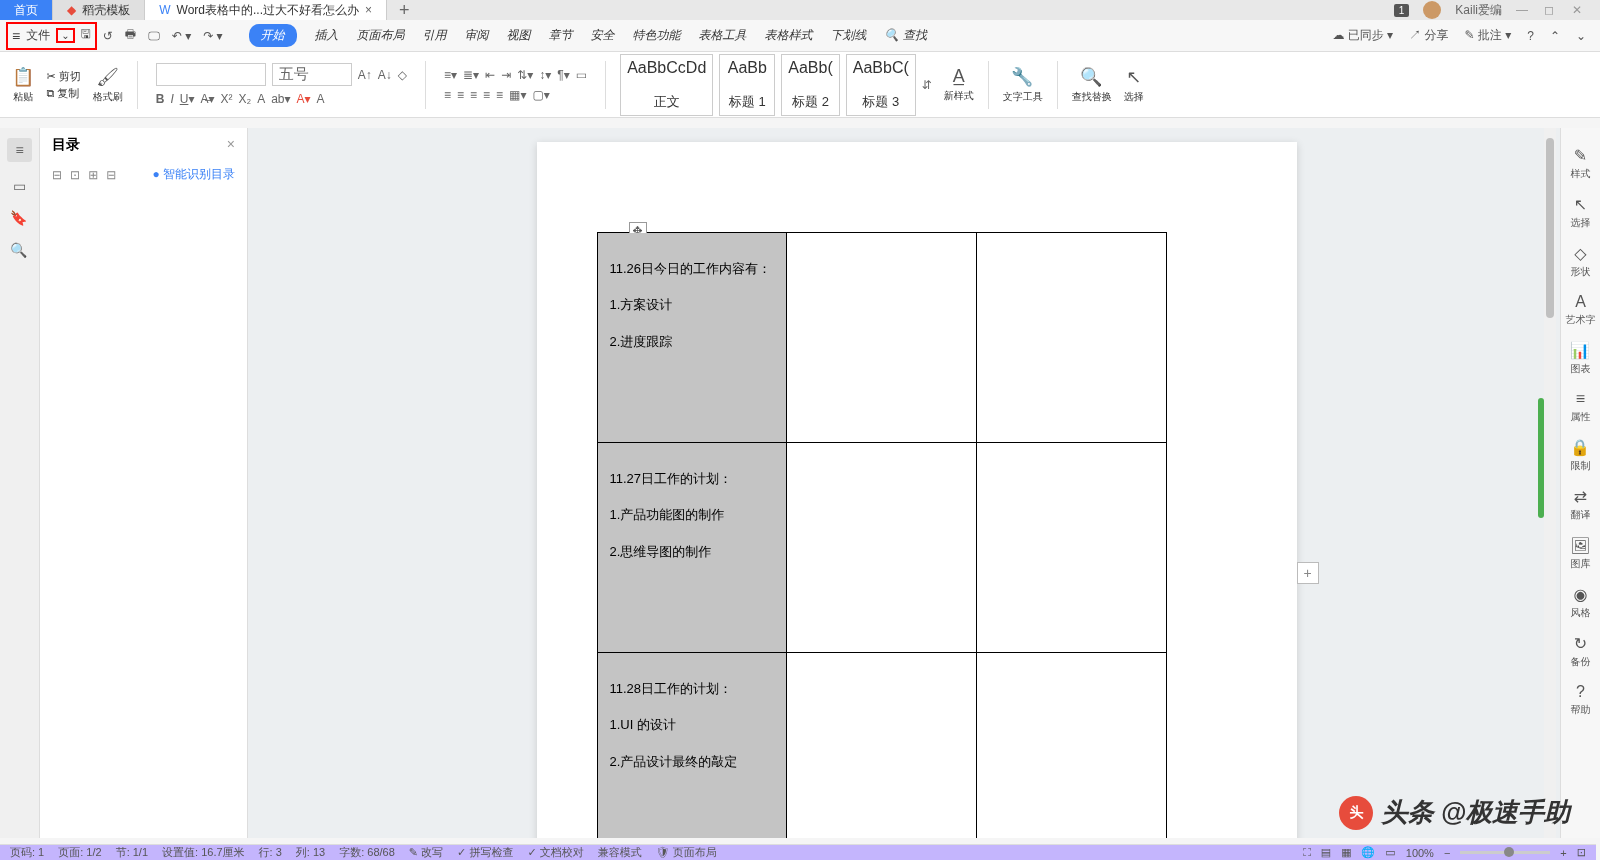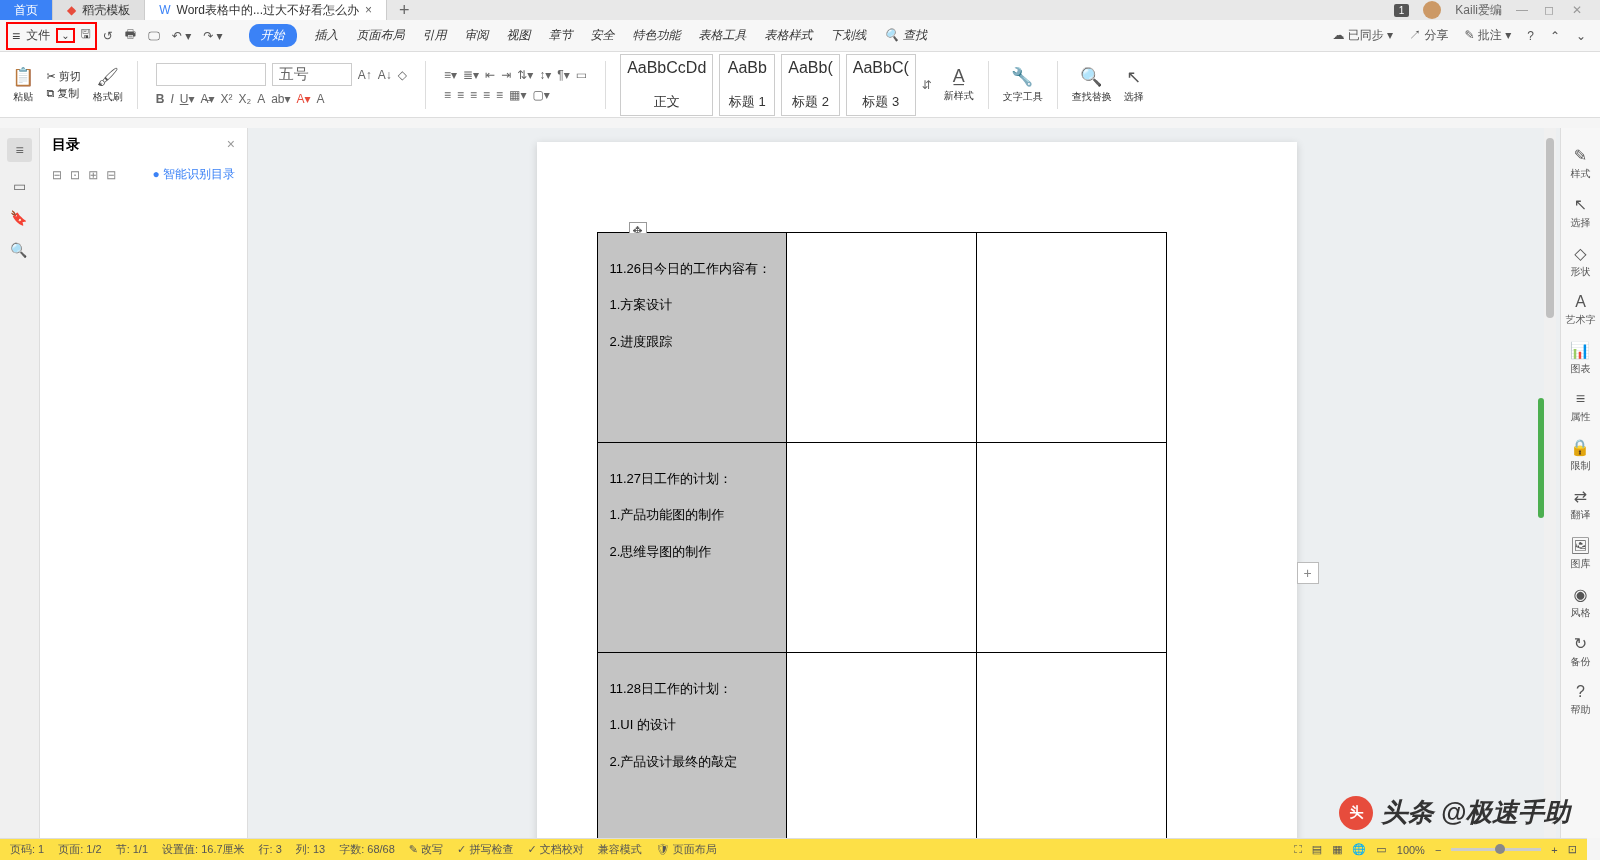--- a/index.html
+++ b/index.html
@@ -68,21 +68,21 @@
 .rightrail .ritem { display:flex; flex-direction:column; align-items:center; gap:2px; cursor:pointer; }
 .rightrail .ricon2 { font-size:16px; }
 
 
 .vscroll { position:absolute; right:44px; top:0; bottom:0; width:12px; background:#f0f0f0; }
 .vscroll .thumb { position:absolute; left:2px; width:8px; top:10px; height:180px; background:#c0c0c0; border-radius:4px; }
 .vscroll2 { position:absolute; right:56px; top:10px; bottom:10px; width:6px; }
 .vscroll2 .thumb { position:absolute; width:6px; top:260px; height:120px; background:#4caf50; border-radius:3px; }
 
 
-.status { position:absolute; left:0; right:13px; bottom:0; height:22px; background:#fde047; border-top:1px solid #ddd; display:flex; align-items:center; font-size:11px; color:#555; padding:0 10px; gap:14px; }
+.status { position:absolute; left:0; right:4px; bottom:0; height:16px; background:#c4b5fd; border-top:1px solid #ddd; display:flex; align-items:center; font-size:11px; color:#555; padding:0 10px; gap:14px; }
 .status .right { margin-left:auto; display:flex; gap:10px; align-items:center; }
 .zslider { width:90px; height:3px; background:#ccc; position:relative; }
 .zslider .kn { position:absolute; left:44px; top:-4px; width:10px; height:10px; background:#888; border-radius:50%; }
 
 
 .watermark { position:absolute; right:30px; bottom:30px; font-size:26px; font-weight:bold; color:#333; font-style:italic; display:flex; align-items:center; gap:8px; }
 .watermark .logo { width:34px; height:34px; border-radius:50%; background:#e74c3c; display:flex; align-items:center; justify-content:center; color:#fff; font-size:14px; font-style:normal; }
 </style>
 </head>
 <body>

